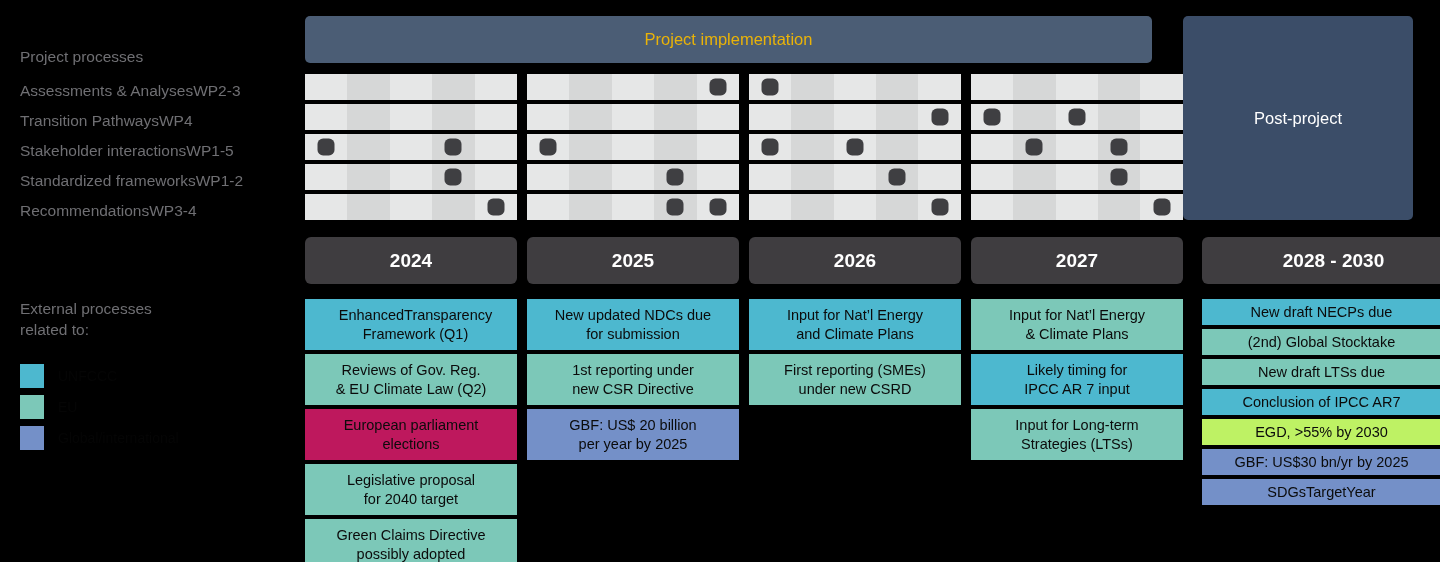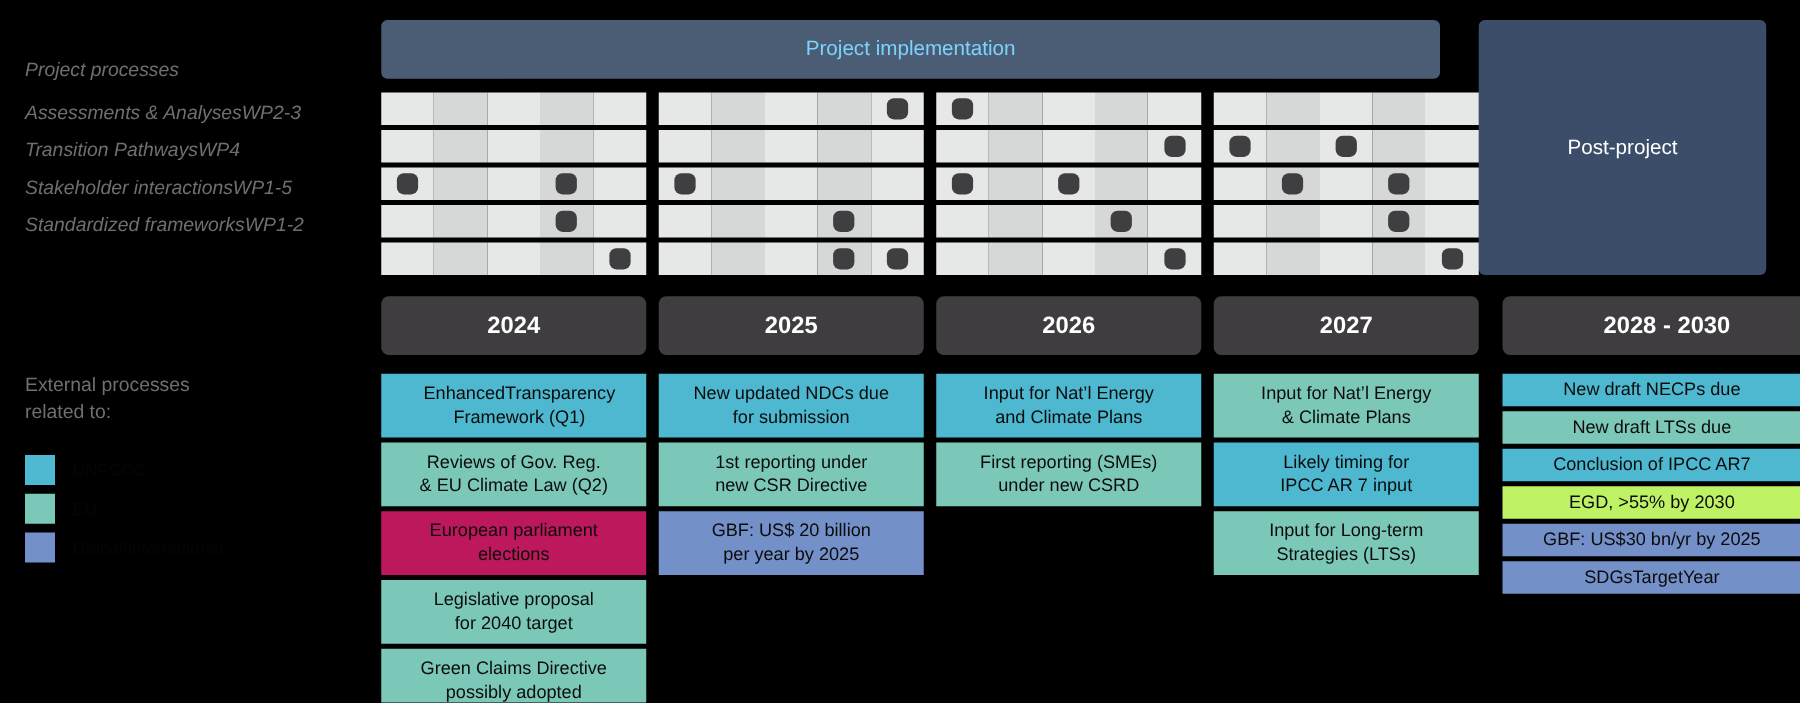--- a/index.html
+++ b/index.html
@@ -18,21 +18,20 @@
     height: 562px;
     background: #000000;
   }
 
   
   .left-labels {
     position: absolute;
     left: 20px;
     top: 44px;
     width: 280px;
-    font-style: italic;
   }
   .left-label {
     color: #6f6f73;
     font-size: 15.5px;
     line-height: 30px;
     height: 30px;
     white-space: nowrap;
   }
   .left-label.head { height: 32px; line-height: 26px; }
 
@@ -68,21 +67,21 @@
 
   
   .impl-banner {
     position: absolute;
     left: 305px;
     top: 16px;
     width: 847px;
     height: 47px;
     background: #4b5d75;
     border-radius: 5px;
-    color: #7dd3fc;
+    color: #eab308;
     font-size: 16.5px;
     display: flex;
     align-items: center;
     justify-content: center;
   }
 
   
   .post-project {
     position: absolute;
     left: 1183px;
@@ -201,20 +200,21 @@
 <body>
 
 <div id="root">
 
   <div class="left-labels">
     <div class="left-label head">Project processes</div>
     <div class="left-label">Assessments &amp; AnalysesWP2-3</div>
     <div class="left-label">Transition PathwaysWP4</div>
     <div class="left-label">Stakeholder interactionsWP1-5</div>
     <div class="left-label">Standardized frameworksWP1-2</div>
+    <div class="left-label">RecommendationsWP3-4</div>
   </div>
 
   <div class="legend-block">
     <div class="legend-title">External processes
 related to:</div>
     <div class="legend-rows" id="legend-rows">
         <div class="legend-row">
           <div class="legend-swatch" style="background: rgb(77, 184, 207);"></div>
           <div class="legend-text">UNFCCC</div>
         </div>
@@ -466,20 +466,21 @@
       <div class="ext-col">
         <div class="ext-box h2" style="background: rgb(124, 200, 184);">Input for Nat’l Energy
 &amp; Climate Plans</div>
         <div class="ext-box h2" style="background: rgb(77, 184, 207);">Likely timing for
 IPCC AR 7 input</div>
         <div class="ext-box h2" style="background: rgb(124, 200, 184);">Input for Long-term
 Strategies (LTSs)</div>
       </div>
       <div class="ext-col post">
         <div class="ext-box h1" style="background: rgb(77, 184, 207);">New draft NECPs due</div>
+        <div class="ext-box h1" style="background: rgb(124, 200, 184);">(2nd) Global Stocktake</div>
         <div class="ext-box h1" style="background: rgb(124, 200, 184);">New draft LTSs due</div>
         <div class="ext-box h1" style="background: rgb(77, 184, 207);">Conclusion of IPCC AR7</div>
         <div class="ext-box h1" style="background: #bef264;">EGD, &gt;55% by 2030</div>
         <div class="ext-box h1" style="background: rgb(116, 144, 200);">GBF: US$30 bn/yr by 2025</div>
         <div class="ext-box h1" style="background: rgb(116, 144, 200);">SDGsTargetYear</div>
       </div>
     </div>
 
 </div>
 

